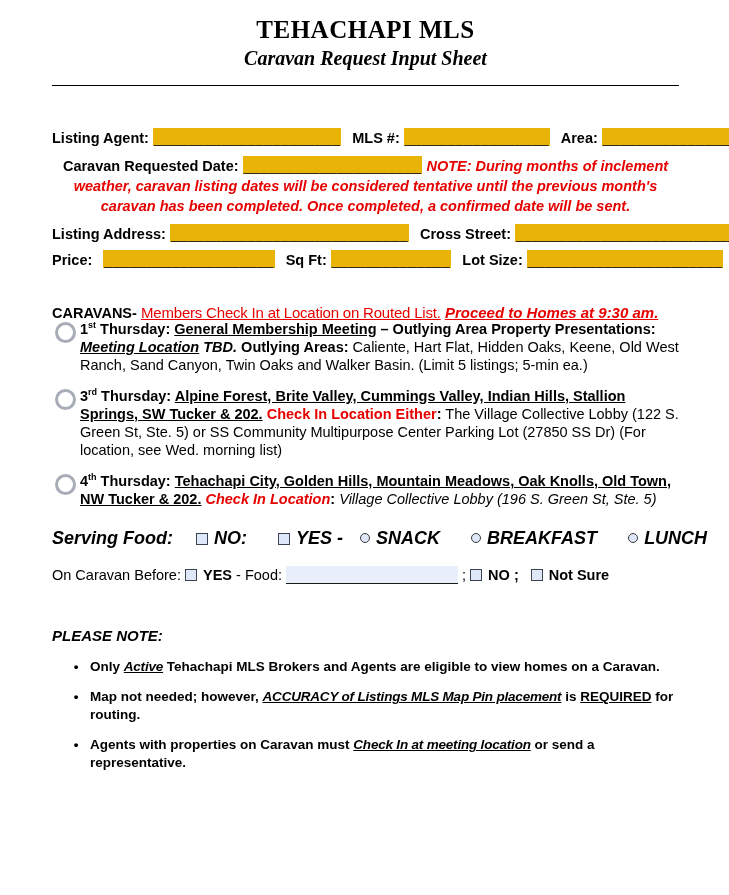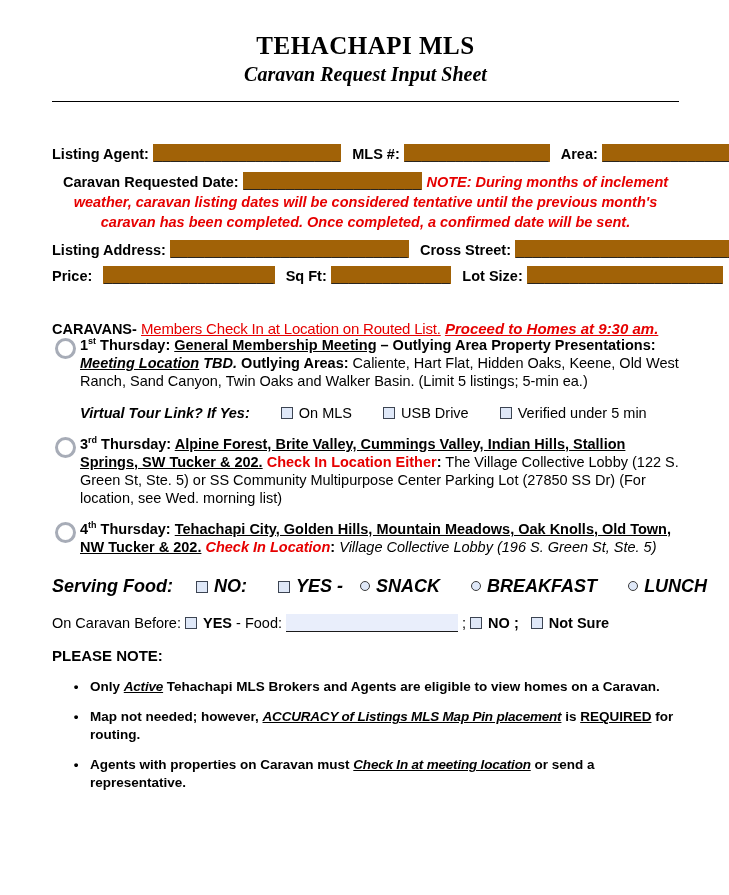--- a/index.html
+++ b/index.html
@@ -1,36 +1,36 @@
 <!DOCTYPE html>
 <html><head>
 <meta charset="utf-8">
 <style>
   * { margin:0; padding:0; box-sizing:border-box; }
   html,body { width:729px; height:895px; background:#fff; overflow:hidden; }
   body { font-family:"Liberation Sans", sans-serif; font-size:14.5px; color:#000; }
-  .page { width:729px; height:895px; padding:32px 50px 0 52px; }
+  .page { width:729px; height:895px; padding:16px 50px 0 52px; }
 
   
   .title { font-family:"Liberation Serif", serif; font-size:25px; font-weight:bold; text-align:center; letter-spacing:.5px; }
   .subtitle { font-family:"Liberation Serif", serif; font-size:20px; font-weight:bold; font-style:italic; text-align:center; margin-top:3px; }
   .rule { border:none; border-top:1.6px solid #000; margin-top:15px; }
 
   
   .b { font-weight:bold; }
   .i { font-style:italic; }
   .u { text-decoration:underline; }
   .red { color:#e60000; }
   .scr { font-style:italic; letter-spacing:-.2px; }
   sup { font-size:9px; font-weight:bold; vertical-align:super; line-height:0; }
 
   
   .row { white-space:nowrap; margin-bottom:10px; }
   .lbl { font-weight:bold; }
-  .blank { background:#a16207; color:#222; padding:2px 1px 0 1px; letter-spacing:.4px; }
+  .blank { background:#eab308; color:#222; padding:2px 1px 0 1px; letter-spacing:.4px; }
   .sp { display:inline-block; width:7px; }
 
   .note-wrap { line-height:1.38; margin-bottom:10px;text-align:center; }
   .dateline { display:inline-block; width:172px; height:18px; background:#e9eefb; border-bottom:1.7px solid #1b1b1b; vertical-align:-4px; }
 
   
   .carahead { white-space:nowrap; margin-top:36px; font-size:15px; }
   .carahead .black { font-weight:bold; font-size:14.5px; }
   .redplain { color:#e60000; letter-spacing:-.2px; }
   .areas { margin-top:2px; margin-bottom:14px; }
@@ -46,21 +46,21 @@
   .virtual .vopt { margin-left:27px; }
 
   .serving { white-space:nowrap; margin-top:19px; font-size:18px; }
   .serving .gap { display:inline-block; width:18px; }
   .before { white-space:nowrap; margin-top:17px; }
 
   .submit { margin-top:30px; font-weight:bold; }
   .link { color:#0613ee; font-weight:bold; text-decoration:underline; margin-left:7px; }
 
   
-  .pnote { margin-top:15px; font-weight:bold; font-size:15px; }
+  .pnote { margin-top:43px; font-weight:bold; font-style:italic; font-size:15px; }
   .bullets { margin-top:14px; }
   .bullet { display:flex; margin-bottom:13px; font-size:13.5px; font-weight:bold; line-height:1.3; }
   .bullet .dot { flex:0 0 auto; width:28px; text-align:center; margin-left:10px; }
   .bullet .btxt { flex:1; }
 </style>
 </head>
 <body>
 
 <div class="page">
 
@@ -107,26 +107,20 @@
   </div>
 
   <div class="opt">
     <span class="radio-big"></span>
     <div class="opt-text">
       <span class="b"><span>1</span><sup>st</sup><span> Thursday: </span></span><span class="b u">General Membership Meeting</span><span class="b"> – Outlying Area Property Presentations:</span><br>
       <span class="b i u">Meeting Location</span><span class="b i"> TBD.</span><span class="b"> Outlying Areas:</span><span> Caliente, Hart Flat, Hidden Oaks, Keene, Old West Ranch, Sand Canyon, Twin Oaks and Walker Basin. (Limit 5 listings; 5-min ea.)</span>
     </div>
   </div>
 
-  <div class="virtual">
-    <span class="b i">Virtual Tour Link?  If Yes:</span>
-    <span class="vopt"><span class="cb"></span><span>On MLS</span></span>
-    <span class="vopt"><span class="cb"></span><span>USB Drive</span></span>
-    <span class="vopt"><span class="cb"></span><span>Verified under 5 min</span></span>
-  </div>
 
 
   <div class="opt">
     <span class="radio-big"></span>
     <div class="opt-text">
       <span class="b"><span>3</span><sup>rd</sup><span> Thursday: </span></span><span class="b u">Alpine Forest, Brite Valley, Cummings Valley, Indian Hills, Stallion Springs, SW Tucker &amp; 202.</span><span class="red b"> Check In Location Either</span><span class="b">:</span><span> The Village Collective Lobby (122 S. Green St, Ste. 5) or SS Community Multipurpose Center Parking Lot (27850 SS Dr) (For location, see Wed. morning list)</span>
     </div>
   </div>
 
   <div class="opt">

